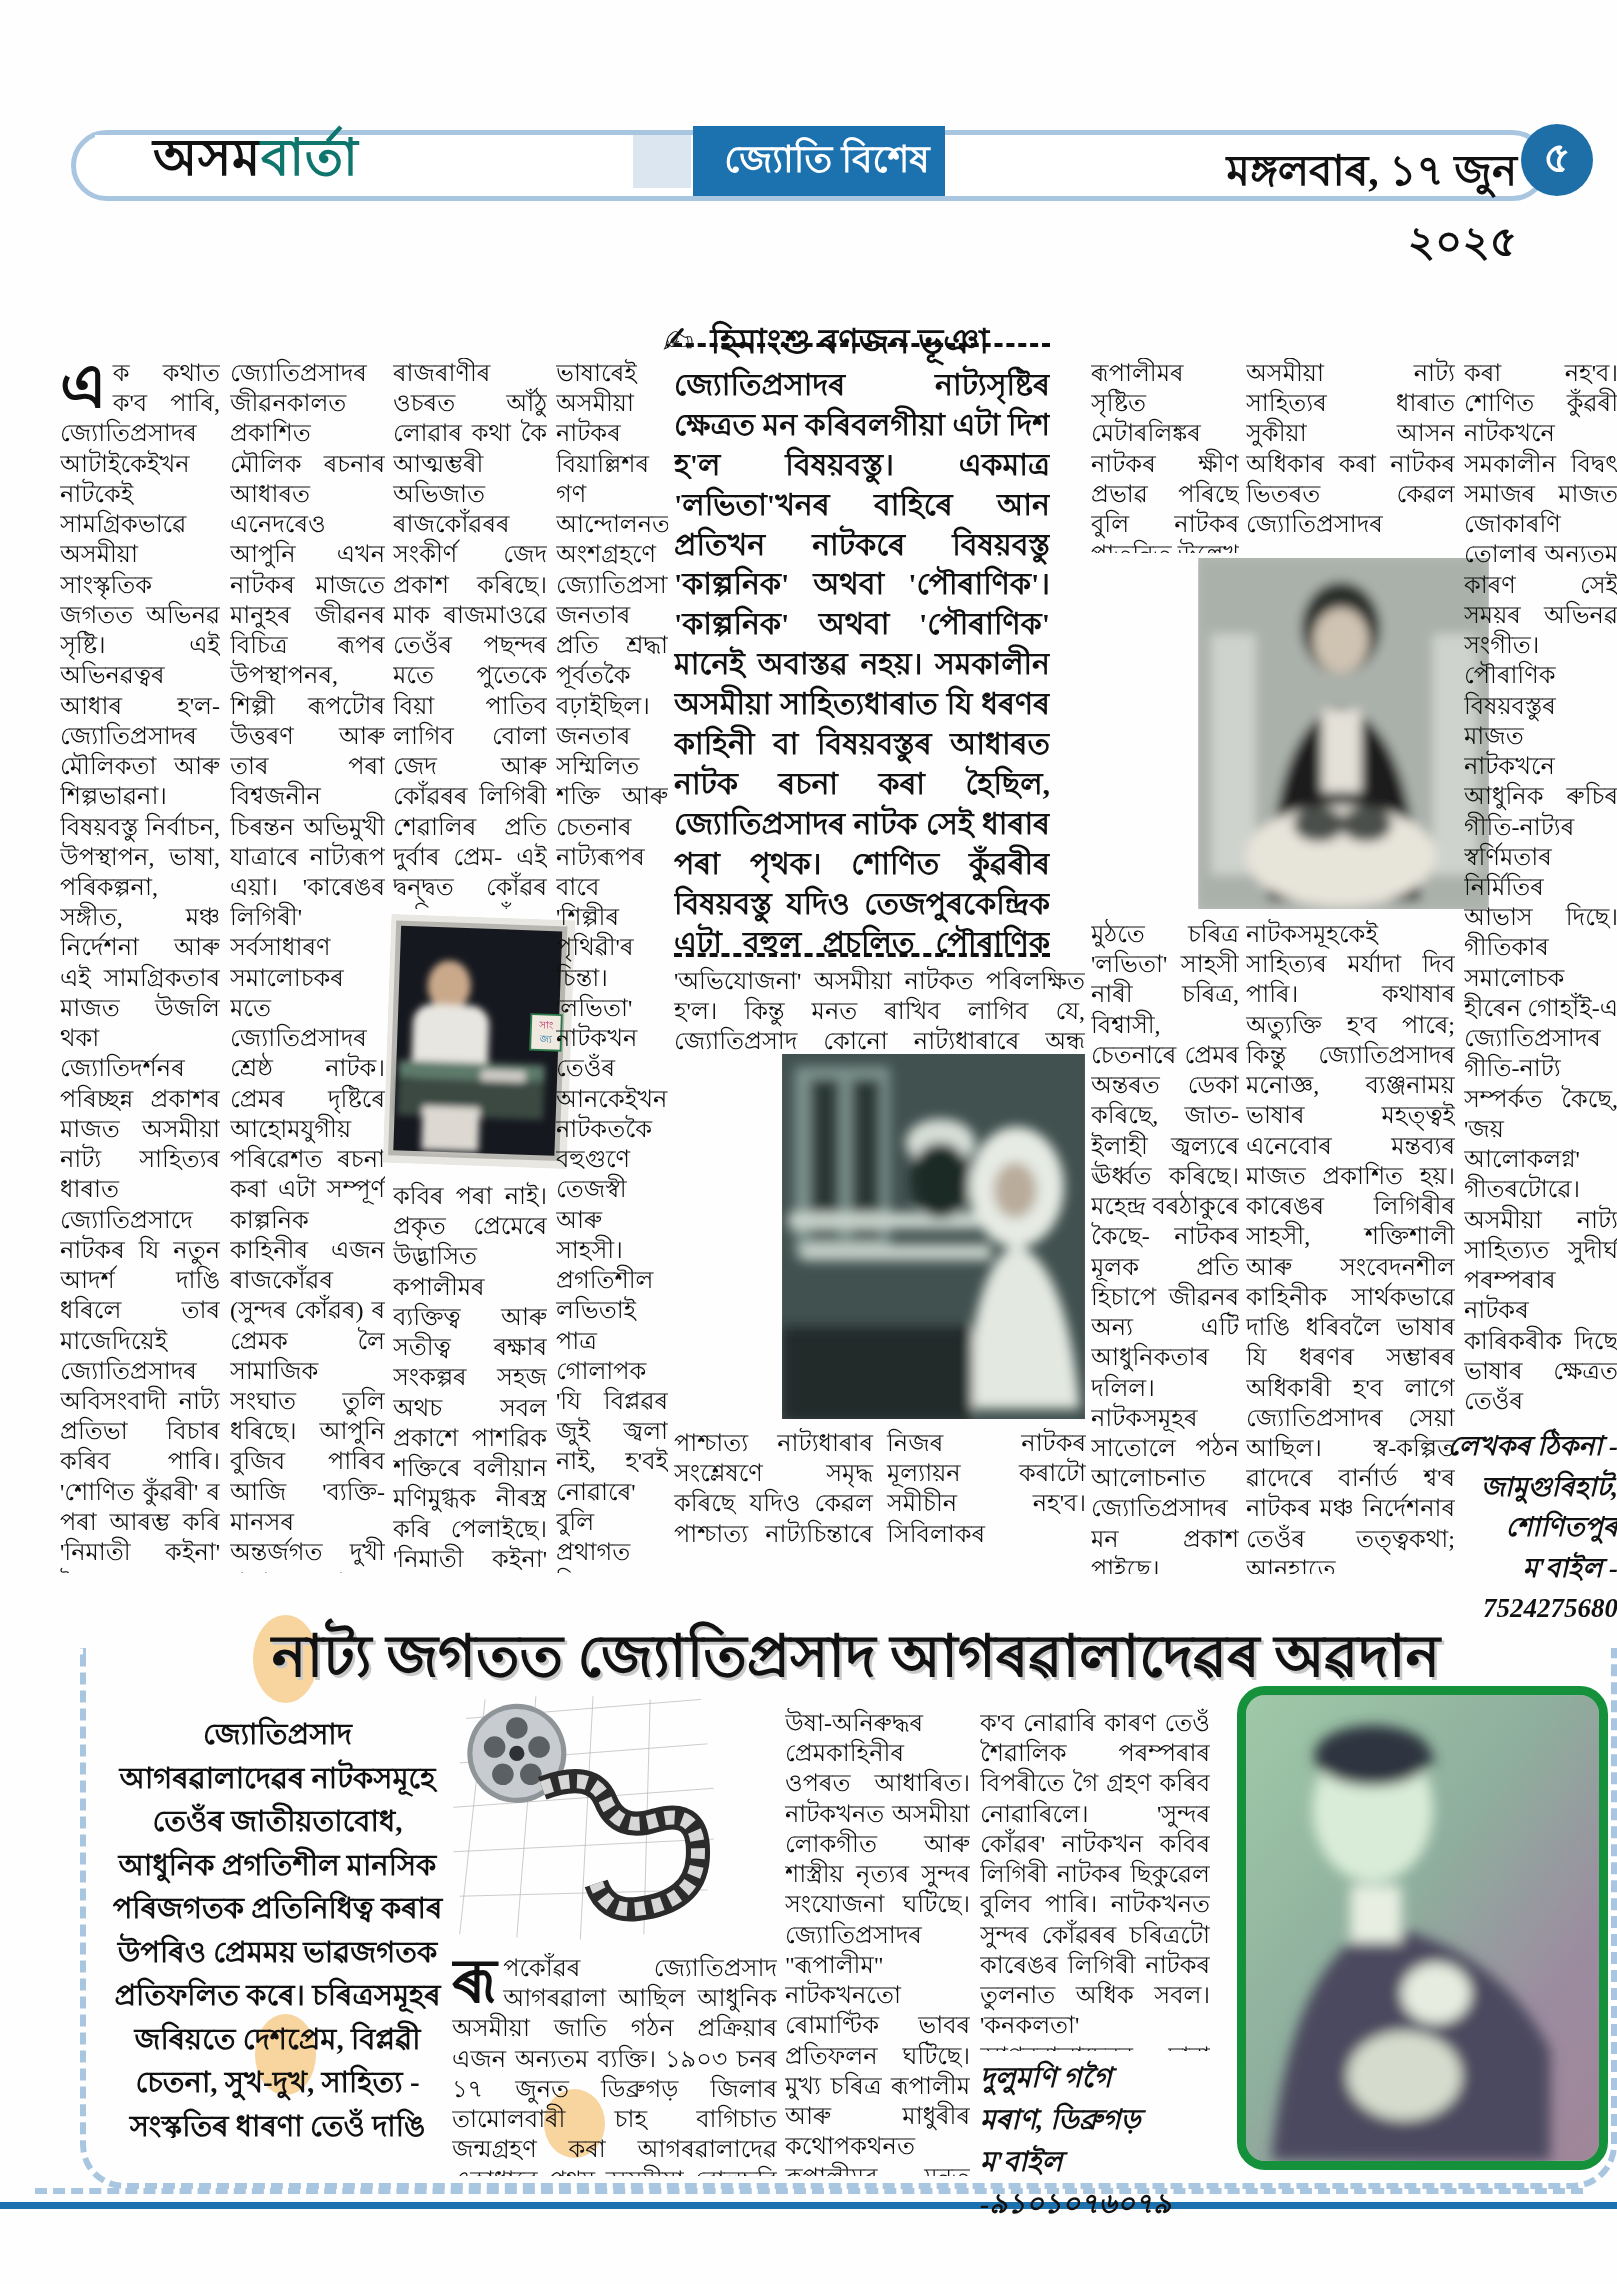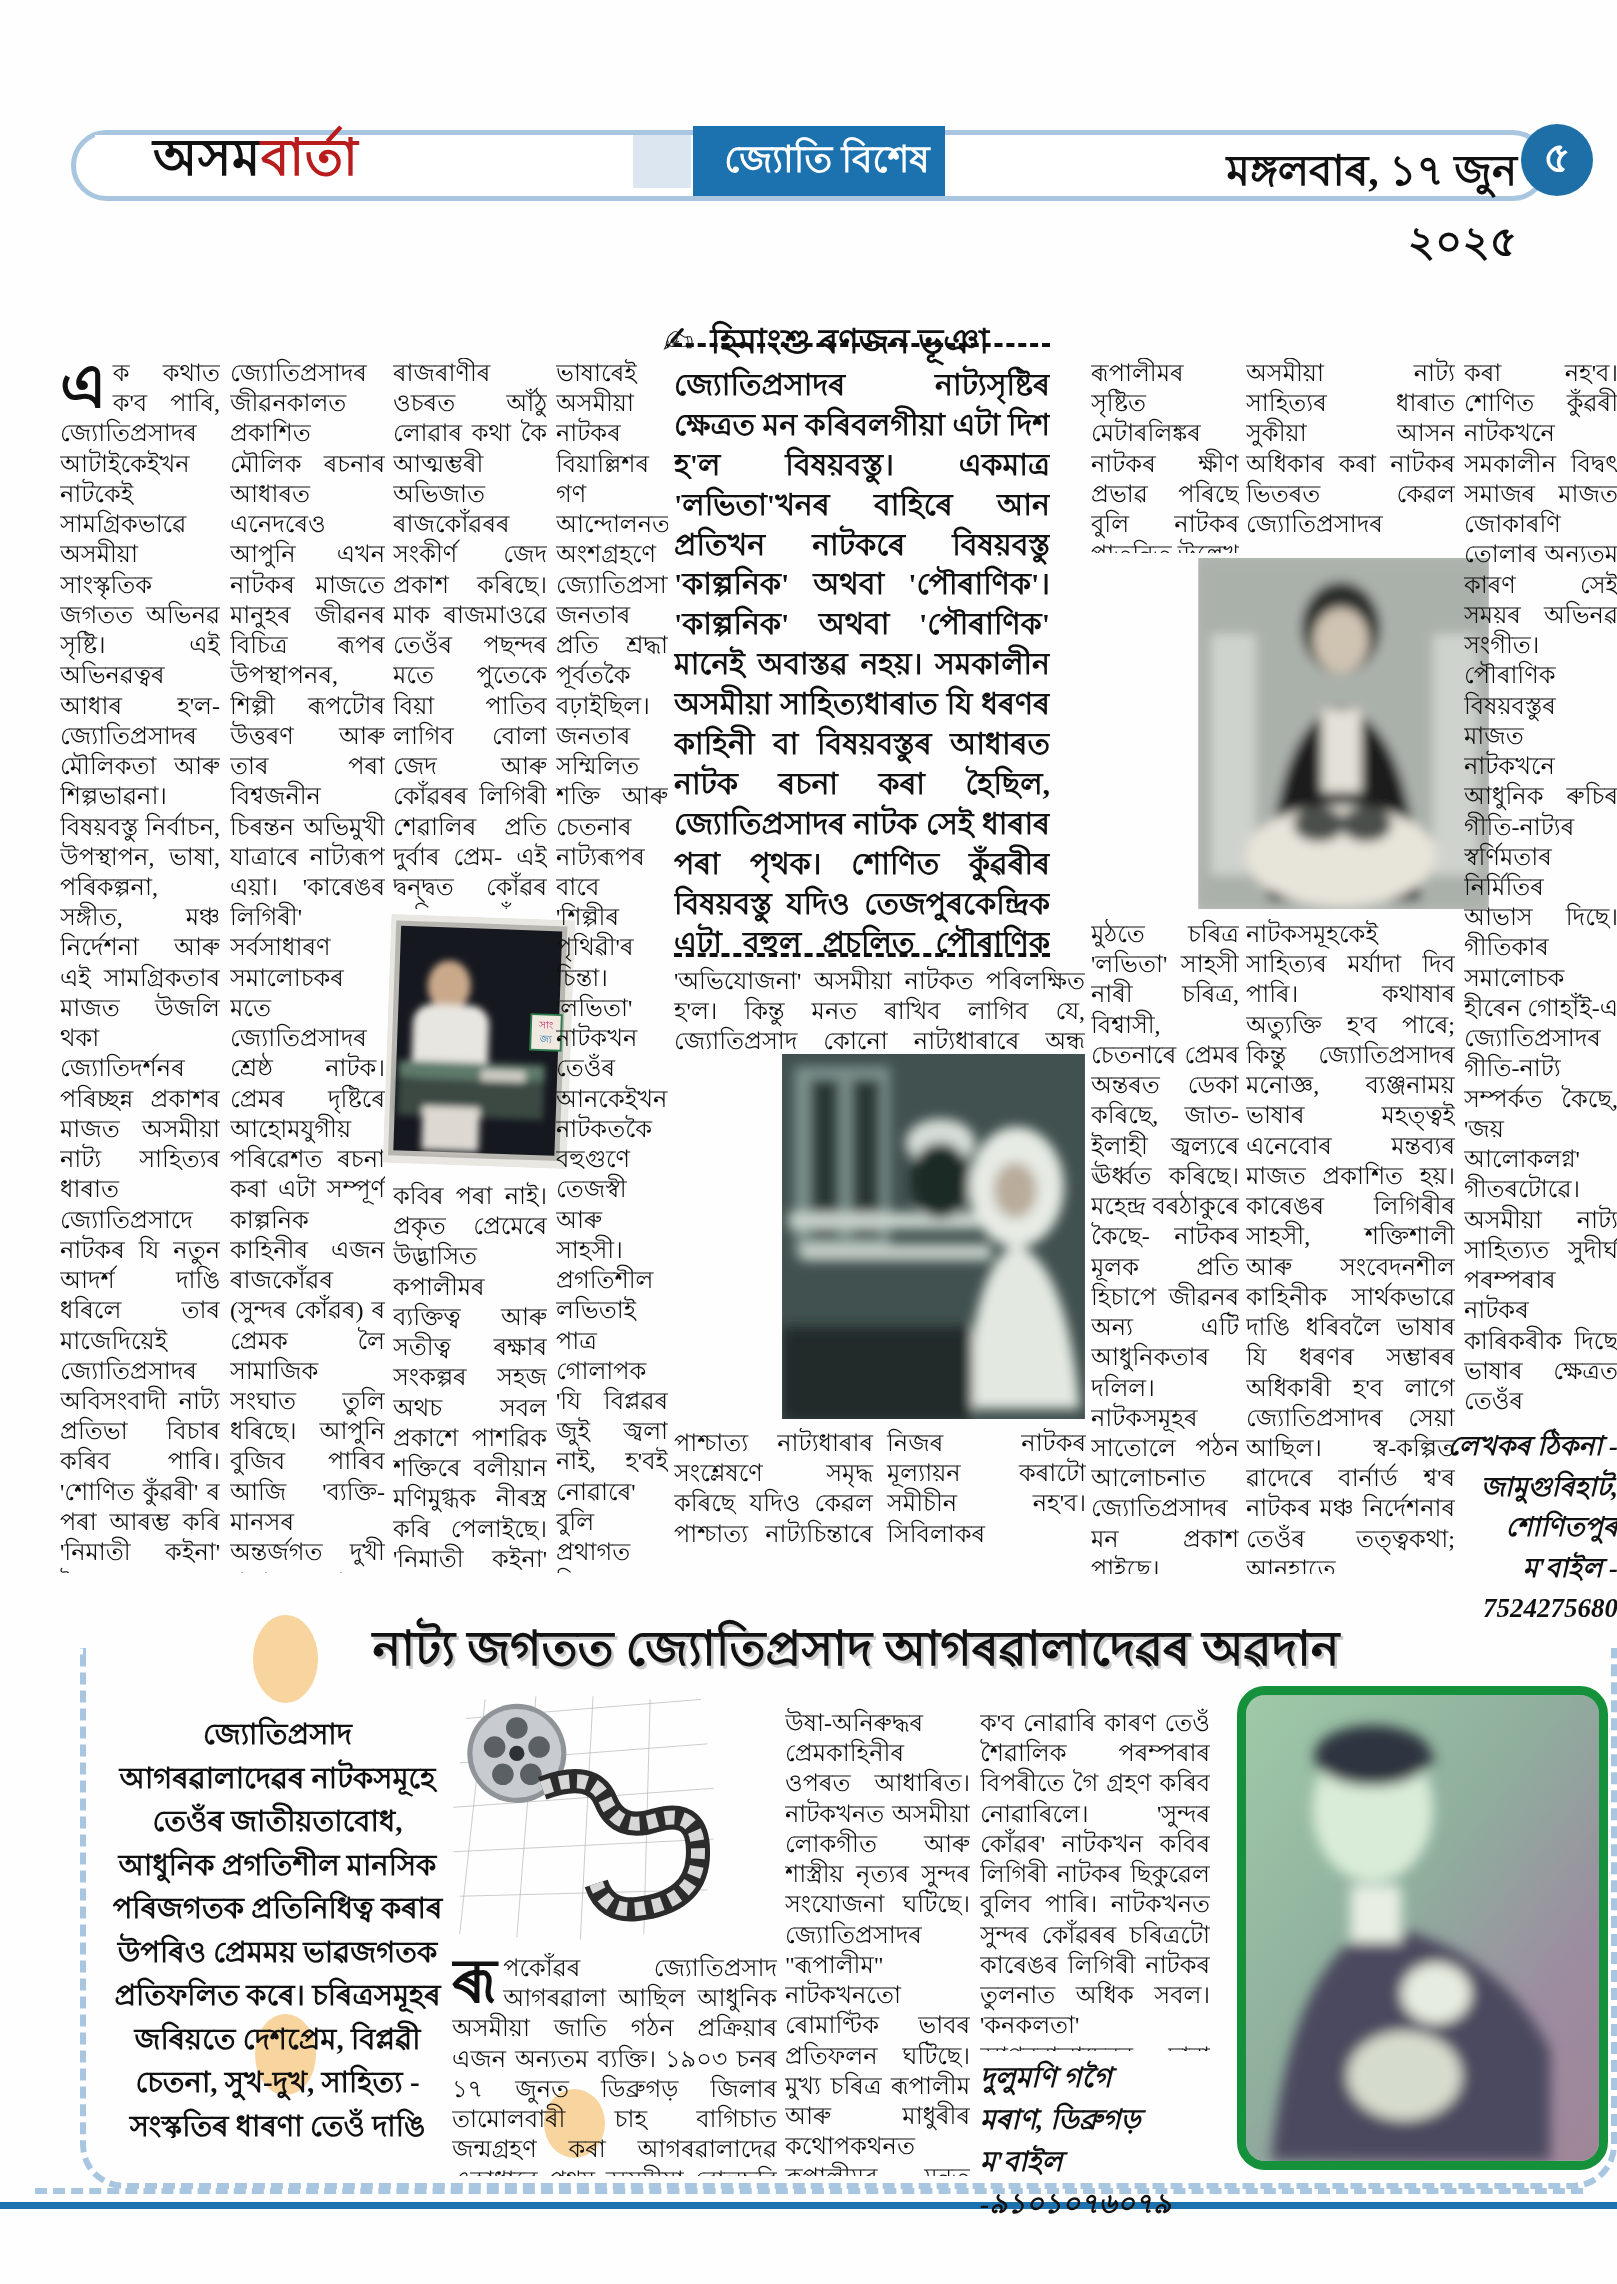--- a/index.html
+++ b/index.html
@@ -6,21 +6,21 @@
   .page{position:relative;width:1618px;height:2284px;background:#fefefe;margin:0 auto;
         font-family:"Liberation Serif","DejaVu Serif",serif;color:#111;overflow:hidden;}
 
   
   .masthead-bar{position:absolute;left:71px;top:130px;width:1467px;height:61px;
     border:5.7px solid #a9c6e0;border-radius:38px;background:#fff;}
   .logo-panel{position:absolute;left:95px;top:135px;width:343px;height:53px;background:#fff;
     display:flex;align-items:center;z-index:3;}
   .logo-text{font-size:51px;font-weight:900;letter-spacing:0.6px;margin-left:58px;
     font-family:"Liberation Sans","DejaVu Sans",sans-serif;}
-  .logo-red{color:#b91c1c;}
+  .logo-red{color:#0f766e;}
   .flank{position:absolute;top:135px;width:58px;height:53px;background:#dbe6f1;z-index:2;}
   .flank-l{left:633px;} .flank-r{right:690px;left:auto;}
   .section-box{position:absolute;left:693px;top:126px;width:236px;height:70px;background:#1b72ae;
     color:#fff;display:flex;align-items:center;justify-content:center;font-size:37px;font-weight:700;z-index:3;padding-left:16px;}
   .masthead-date{position:absolute;left:1136px;top:138px;width:381px;text-align:right;
     font-size:42px;font-weight:900;z-index:3;}
   .page-circle{position:absolute;left:1521px;top:124px;width:72px;height:72px;border-radius:50%;
     background:#1e6fa8;color:#fff;display:flex;align-items:center;justify-content:center;
     font-size:42px;font-weight:700;z-index:4;}
 
@@ -64,21 +64,21 @@
 
   
   .a2-dashed-frame{position:absolute;left:80px;top:1648px;width:1525px;height:535px;
     border:6.3px dashed #a9c6e0;border-top:none;border-radius:0 0 44px 44px;z-index:0;}
   .orange-dot{position:absolute;background:#f8d49e;border-radius:50%;z-index:1;}
   .dotA{left:253px;top:1615px;width:65px;height:88px;}
   .dotB{left:255px;top:2014px;width:61px;height:81px;}
   .dotC{left:544px;top:2089px;width:61px;height:69px;}
 
   .a2-headline{position:absolute;left:190px;top:1612px;width:1332px;text-align:center;
-    font-size:48px;font-weight:900;text-shadow:2.5px 2.5px 0 #c9c9c9;z-index:2;}
+    font-size:58px;font-weight:900;text-shadow:2.5px 2.5px 0 #c9c9c9;z-index:2;}
   .a2-intro{position:absolute;left:111px;top:1713px;width:333px;height:425px;overflow:hidden;
     font-size:29px;font-weight:700;line-height:1.5;text-align:center;z-index:2;}
   .a2c2{left:452px;top:1953px;width:325px;height:223px;z-index:2;}
   .a2c3{left:785px;top:1708px;width:185px;height:468px;z-index:2;}
   .a2c4{left:980px;top:1708px;width:230px;height:343px;z-index:2;}
   .a2-author{position:absolute;left:980px;top:2057px;width:230px;
     font-size:28px;font-style:italic;font-weight:700;line-height:1.5;z-index:2;}
   .reel{position:absolute;left:447px;top:1693px;width:273px;height:249px;z-index:2;}
   .green-photo{position:absolute;left:1237px;top:1686px;width:353px;height:466px;
     border:9px solid #15913b;border-radius:28px;overflow:hidden;z-index:3;background:#9bb8a6;}

